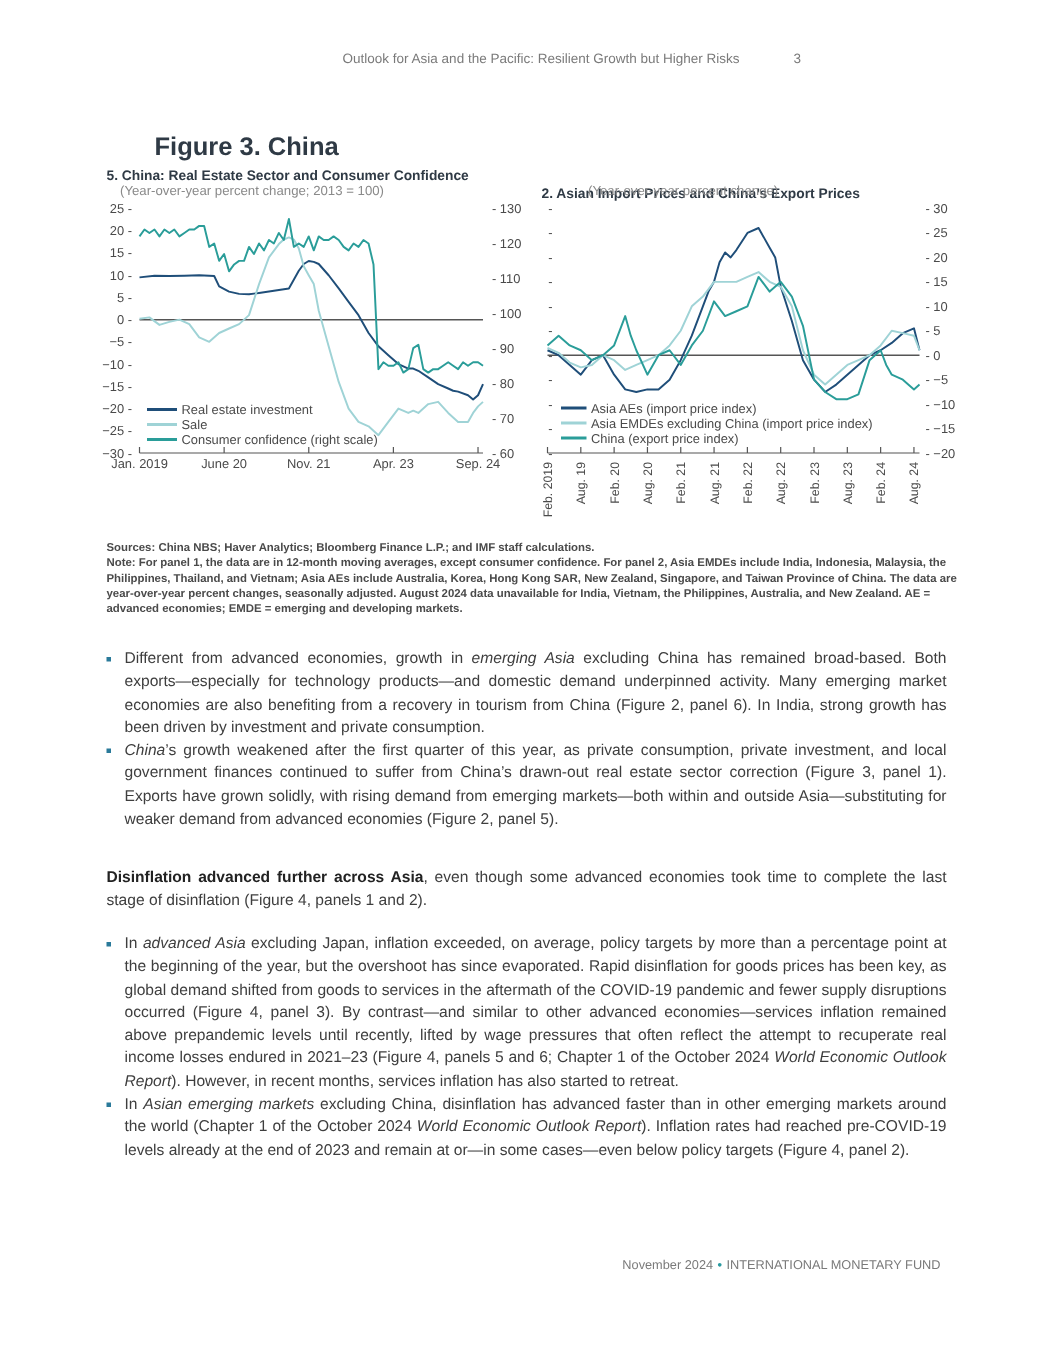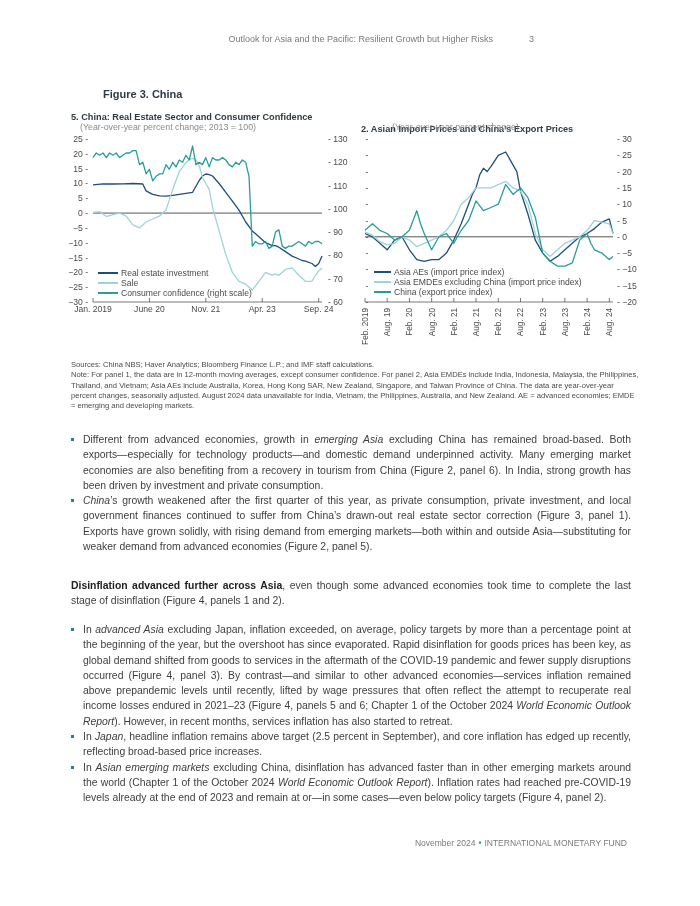--- a/index.html
+++ b/index.html
@@ -1,26 +1,26 @@
 <!DOCTYPE html>
 <html><head>
 <meta charset="utf-8">
 <style>
   html, body { margin: 0; padding: 0; background: #ffffff; }
   body { width: 700px; height: 906px; position: relative; overflow: hidden;
          font-family: "Liberation Sans", sans-serif; color: #3a3a3a; }
   .running-head { position: absolute; top: 34px; left: 0; width: 580px; height: 14px; font-size: 9px; color: #7a7a7a; }
   .running-head .title { position: absolute; right: 87px; top: 0; }
   .running-head .pnum { position: absolute; right: 46px; top: 0; }
-  .fig-title { position: absolute; left: 71px; top: 88px; font-size: 11px; font-weight: bold; color: #2f3a45; padding-left: 32px; }
+  .fig-title { position: absolute; left: 71px; top: 88px; font-size: 17px; font-weight: bold; color: #2f3a45; padding-left: 32px; }
   .panel-title { position: absolute; font-size: 9.2px; font-weight: bold; color: #2f3a45; white-space: nowrap; }
   .panel-sub { position: absolute; font-size: 8.8px; color: #8a8a8a; white-space: nowrap; }
   svg.chart { position: absolute; overflow: visible; }
   svg.chart text { font-family: "Liberation Sans", sans-serif; fill: #4a4a4a; }
-  .notes { position: absolute; left: 71px; top: 360px; width: 570px; font-size: 7.6px; line-height: 10.3px; color: #4a4a4a; }
+  .notes { position: absolute; left: 71px; top: 360px; width: 570px; font-size: 7.6px; line-height: 10.3px; color: #4a4a4a; font-weight: bold; }
   .notes p { margin: 0; }
   .body-text { position: absolute; left: 71px; width: 560px; font-size: 10.4px; line-height: 15.3px; color: #3e3e3e; text-align: justify; }
   .bullet-list { margin: 0; padding: 0; list-style: none; }
   .bullet-list li { position: relative; padding-left: 12px; margin: 0; }
   .bullet-list li .bdot { position: absolute; left: 0; top: 6px; width: 3px; height: 3px; background: #2a7a9a; }
   .footer { position: absolute; top: 838px; right: 73px; font-size: 8.5px; color: #7a7a7a; white-space: nowrap; }
   .footer .dot { color: #2a9aa0; font-weight: bold; padding: 0 3px; }
   b.lead { color: #222; }
 </style>
 </head>
@@ -162,23 +162,20 @@
 <div class="body-text" style="top:578px; width:560px;">
   <b class="lead">Disinflation advanced further across Asia</b><span>, even though some advanced economies took time to complete the last stage of disinflation (Figure 4, panels 1 and 2).</span>
 </div>
 
 <div class="body-text" style="top:622px;">
   <ul class="bullet-list">
     <li>
       <span class="bdot"></span><span>In </span><i>advanced Asia</i><span> excluding Japan, inflation exceeded, on average, policy targets by more than a percentage point at the beginning of the year, but the overshoot has since evaporated. Rapid disinflation for goods prices has been key, as global demand shifted from goods to services in the aftermath of the COVID-19 pandemic and fewer supply disruptions occurred (Figure 4, panel 3). By contrast—and similar to other advanced economies—services inflation remained above prepandemic levels until recently, lifted by wage pressures that often reflect the attempt to recuperate real income losses endured in 2021–23 (Figure 4, panels 5 and 6; Chapter 1 of the October 2024 </span><i>World Economic Outlook Report</i><span>). However, in recent months, services inflation has also started to retreat.</span>
     </li>
     <li>
-      <span class="bdot"></span><span>In </span><i>Japan</i><span>, headline inflation remains above target (2.5 percent in September), and core inflation has edged up recently, reflecting broad-based price increases.</span>
-    </li>
-    <li>
       <span class="bdot"></span><span>In </span><i>Asian emerging markets</i><span> excluding China, disinflation has advanced faster than in other emerging markets around the world (Chapter 1 of the October 2024 </span><i>World Economic Outlook Report</i><span>). Inflation rates had reached pre-COVID-19 levels already at the end of 2023 and remain at or—in some cases—even below policy targets (Figure 4, panel 2).</span>
     </li>
   </ul>
 </div>
 
 <div class="footer">
   <span>November 2024</span><span class="dot">•</span><span>INTERNATIONAL MONETARY FUND</span>
 </div>
 
 </body></html>

